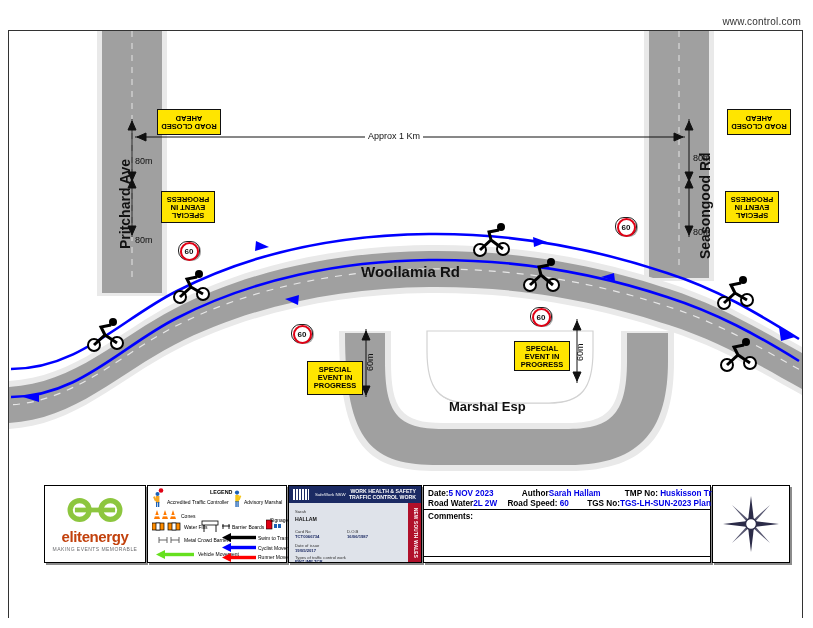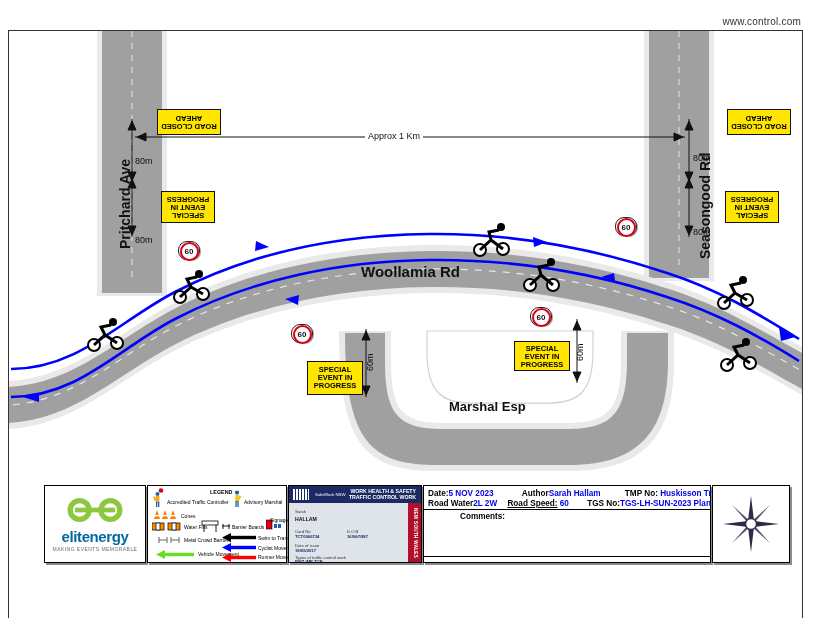--- a/index.html
+++ b/index.html
@@ -31,21 +31,21 @@
   .dimtext.rot{transform:rotate(-90deg);transform-origin:left top;}
   .approx{position:absolute;font-size:9px;color:#111;background:#fff;padding:0 3px;}
 
   
   .bottom{position:absolute;left:9px;top:472px;width:793px;height:147px;background:#fff;}
   .panel{position:absolute;border:1px solid #000;box-sizing:border-box;background:#fff;box-shadow:2px 2px 0 rgba(0,0,0,.45);}
 
   .logo-panel{left:35px;top:13px;width:102px;height:78px;display:flex;align-items:center;justify-content:center;}
   .logo-wrap{text-align:center;}
   .logo-mark{height:26px;}
-  .logo-name{font-size:15px;font-weight:bold;color:#0369a1;letter-spacing:-.4px;margin-top:1px;}
+  .logo-name{font-size:15px;font-weight:bold;color:#c2410c;letter-spacing:-.4px;margin-top:1px;}
   .logo-tag{font-size:5.0px;color:#6d6e71;letter-spacing:.45px;margin-top:1px;}
 
   .legend-panel{left:138px;top:13px;width:140px;height:78px;}
   .legend-title{position:absolute;left:62px;top:3px;font-size:5.4px;font-weight:bold;color:#000;}
   .lg{position:absolute;font-size:5px;color:#000;white-space:nowrap;}
 
   .card-panel{left:279px;top:13px;width:134px;height:78px;background:#dfe3ea;overflow:hidden;padding:0;}
   .card-top{position:absolute;left:0;top:0;width:100%;height:17px;background:#1b2a63;}
   .card-nswlogo{position:absolute;left:4px;top:3px;width:16px;height:11px;background:
       repeating-linear-gradient(90deg,#fff 0 2px,#1b2a63 2px 3px);}
@@ -55,21 +55,21 @@
   .card-redbar{position:absolute;right:0;top:0;width:13px;height:100%;background:#b0102a;}
   .card-redbar span{position:absolute;left:50%;top:50%;transform:translate(-50%,-50%) rotate(90deg);
       font-size:4.6px;color:#fff;font-weight:bold;white-space:nowrap;letter-spacing:.3px;}
   .cf{position:absolute;font-size:4.2px;color:#333;line-height:1.25;}
   .cf b{font-size:5.2px;color:#111;}
 
   .info-panel{left:414px;top:13px;width:288px;height:78px;}
   .inforow{position:absolute;left:0;width:100%;font-size:8.2px;white-space:nowrap;color:#000;font-weight:bold;}
   .inforow .v{color:#0000e6;}
   .divider{position:absolute;left:0;width:100%;height:1px;background:#000;}
-  .comments{position:absolute;left:4px;top:26px;font-size:8.2px;font-weight:bold;color:#000;margin-left:32px;}
+  .comments{position:absolute;left:4px;top:26px;font-size:8.2px;font-weight:bold;color:#000;}
 
   .compass-panel{left:703px;top:13px;width:78px;height:78px;display:flex;align-items:center;justify-content:center;}
 </style>
 </head>
 <body>
 
 <div id="page">
 
   <div class="url">www.control.com</div>
 
@@ -400,21 +400,21 @@
     </div>
 
     <div class="panel info-panel">
       <div class="inforow" style="top:3px;padding-left:4px;">
         <span>Date:</span><span class="v">5 NOV 2023</span>
         <span style="padding-left:26px;">Author</span><span class="v">Sarah Hallam</span>
         <span style="padding-left:22px;">TMP No:</span> <span class="v">Huskisson Tri</span>
       </div>
       <div class="inforow" style="top:13px;padding-left:4px;">
         <span>Road Water</span><span class="v">2L 2W</span>
-        <span style="padding-left:8px;text-decoration:underline;">Road Speed:</span> <span class="v">60</span>
+        <span style="padding-left:8px;">Road Speed:</span> <span class="v">60</span>
         <span style="padding-left:16px;text-align:right;">TGS No:</span><span class="v">TGS-LH-SUN-2023 Plan 15</span>
       </div>
       <div class="divider" style="top:23px;"></div>
       <div class="comments">Comments:</div>
       <div class="divider" style="top:70px;"></div>
     </div>
 
     <div class="panel compass-panel">
       <svg width="58" height="58" viewBox="0 0 58 58">
         <g fill="#2b2b48">

